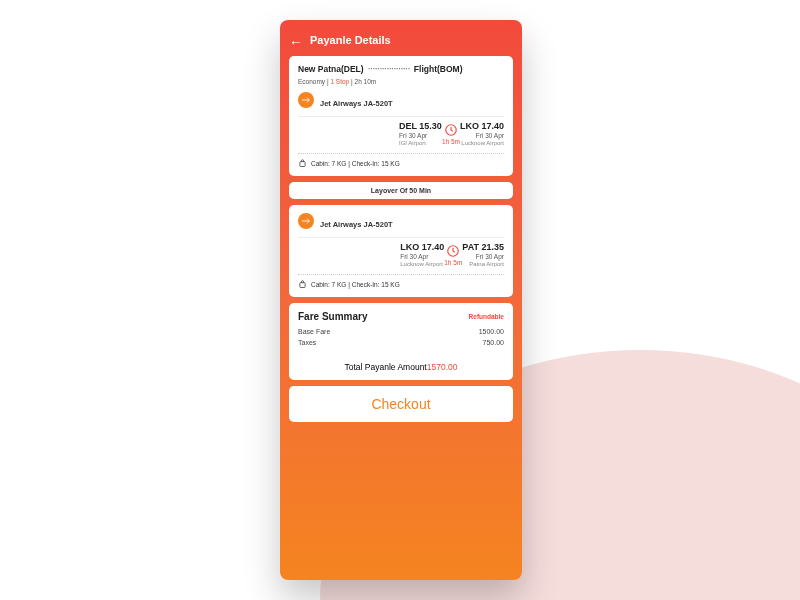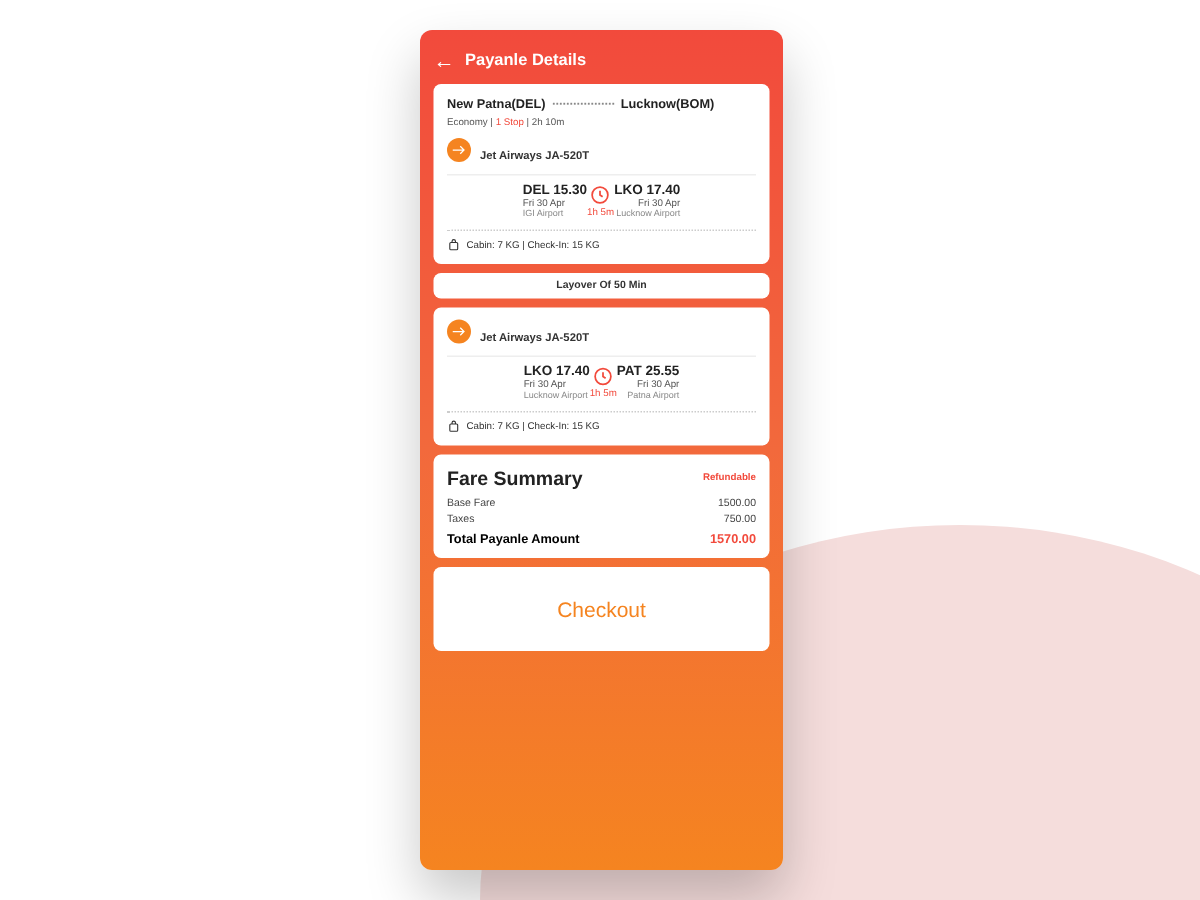--- a/index.html
+++ b/index.html
@@ -10,56 +10,56 @@
 .back-arrow{font-size:14px;cursor:pointer}
 .card{background:#fff;border-radius:5px;padding:8px 9px;margin-bottom:6px;font-size:7px}
 .route{font-weight:700;font-size:8.5px;color:#222;margin-bottom:4px}
 .dots{letter-spacing:-0.5px;color:#888;margin:0 2px}
 .meta{color:#555;font-size:6.5px}
 .meta .red{color:#f24a3c}
 .airline-row{display:flex;align-items:flex-end;gap:6px;margin:7px 0 8px 0}
 .airline-logo{width:16px;height:16px;background:#f58420;border-radius:50%;display:flex;align-items:center;justify-content:center}
 .airline-logo svg{width:10px;height:10px}
 .airline-name{font-size:7.5px;color:#333;font-weight:600}
-.times{display:flex;justify-content:center;align-items:flex-start;padding:4px 0 7px 0;border-top:1px solid #eee}
+.times{display:flex;justify-content:flex-end;align-items:flex-start;padding:4px 0 7px 0;border-top:1px solid #eee}
 .tcol{display:flex;flex-direction:column;gap:1px}
 .tcol.right{text-align:right}
 .tcode{font-weight:700;font-size:9px;color:#222}
 .tdate{font-size:6.5px;color:#555}
 .tairport{font-size:6px;color:#888}
 .center{display:flex;flex-direction:column;align-items:center;margin-top:2px}
 .clock-icon{width:14px;height:14px;color:#f24a3c}
 .dur{font-size:6.5px;color:#f24a3c;margin-top:1px}
 .baggage{border-top:1px dotted #ccc;padding-top:5px;display:flex;align-items:center;gap:4px;font-size:6.5px;color:#333}
 .bag-icon{width:9px;height:9px;color:#333}
 .layover{background:#fff;border-radius:5px;text-align:center;padding:5px;font-size:7px;font-weight:700;color:#333;margin-bottom:6px}
 .fare-head{display:flex;justify-content:space-between;align-items:center;margin-bottom:6px}
-.fare-title{font-weight:700;font-size:13px;color:#222}
+.fare-title{font-weight:700;font-size:10px;color:#222}
 .refundable{color:#f24a3c;font-size:6.5px;font-weight:600}
 .fare-row{display:flex;justify-content:space-between;font-size:7px;color:#444;margin-bottom:4px}
-.fare-total{display:flex;justify-content:space-between;font-weight:700;font-size:8.5px;margin-top:4px}
+.fare-total{display:flex;justify-content:center;font-weight:400;font-size:8.5px;margin-top:16px}
 .fare-total .amt{color:#f24a3c}
-.checkout{background:#fff;border-radius:5px;text-align:center;padding:20px;font-size:14px;font-weight:500;color:#f58420;cursor:pointer}
+.checkout{background:#fff;border-radius:5px;text-align:center;padding:10px;font-size:14px;font-weight:500;color:#f58420;cursor:pointer}
 .seg2{padding-top:8px}
 </style>
 </head>
 <body>
 <div class="bg-blob"></div>
 
 <div class="phone">
   <div class="header">
     <span class="back-arrow">←</span>
     <span>Payanle Details</span>
   </div>
 
   <div class="card">
     <div class="route">
       <span>New Patna(DEL)</span>
       <span class="dots"> ·················· </span>
-      <span>Lucknow(BOM)</span>
+      <span>Flight(BOM)</span>
     </div>
     <div class="meta">
       <span>Economy</span> | <span class="red">1 Stop</span> | <span>2h 10m</span>
     </div>
     <div class="airline-row">
       <span class="airline-logo">
         <svg viewBox="0 0 24 24" fill="#fff">
             <path d="M2 12h18M14 6l6 6-6 6" stroke="#fff" stroke-width="2" fill="none"></path>
           </svg>
       </span>
@@ -113,21 +113,21 @@
         <span class="tairport">Lucknow Airport</span>
       </div>
       <div class="center">
         <svg class="clock-icon" viewBox="0 0 24 24" fill="none" stroke="currentColor" stroke-width="2">
             <circle cx="12" cy="12" r="9"></circle>
             <path d="M12 7v5l3 2"></path>
           </svg>
         <span class="dur">1h 5m</span>
       </div>
       <div class="tcol right">
-        <span class="tcode">PAT 25.55</span>
+        <span class="tcode">PAT 21.35</span>
         <span class="tdate">Fri 30 Apr</span>
         <span class="tairport">Patna Airport</span>
       </div>
     </div>
     <div class="baggage">
       <svg class="bag-icon" viewBox="0 0 24 24" fill="none" stroke="currentColor" stroke-width="2">
           <rect x="5" y="7" width="14" height="13" rx="2"></rect>
           <path d="M9 7V5a3 3 0 016 0v2"></path>
         </svg>
       <span>Cabin: 7 KG | Check-In: 15 KG</span>

